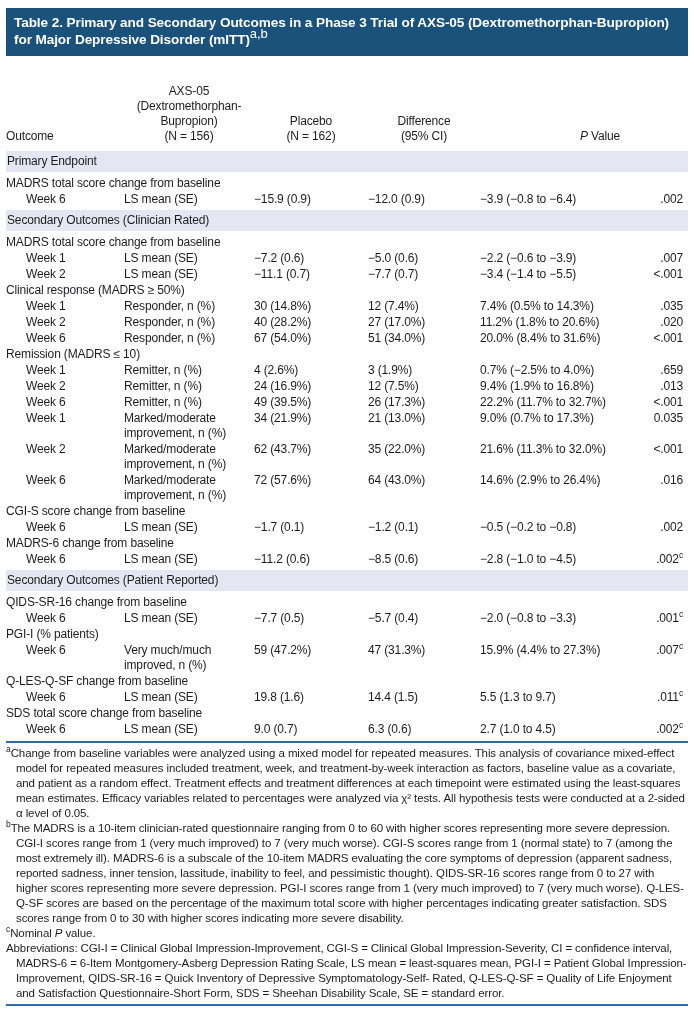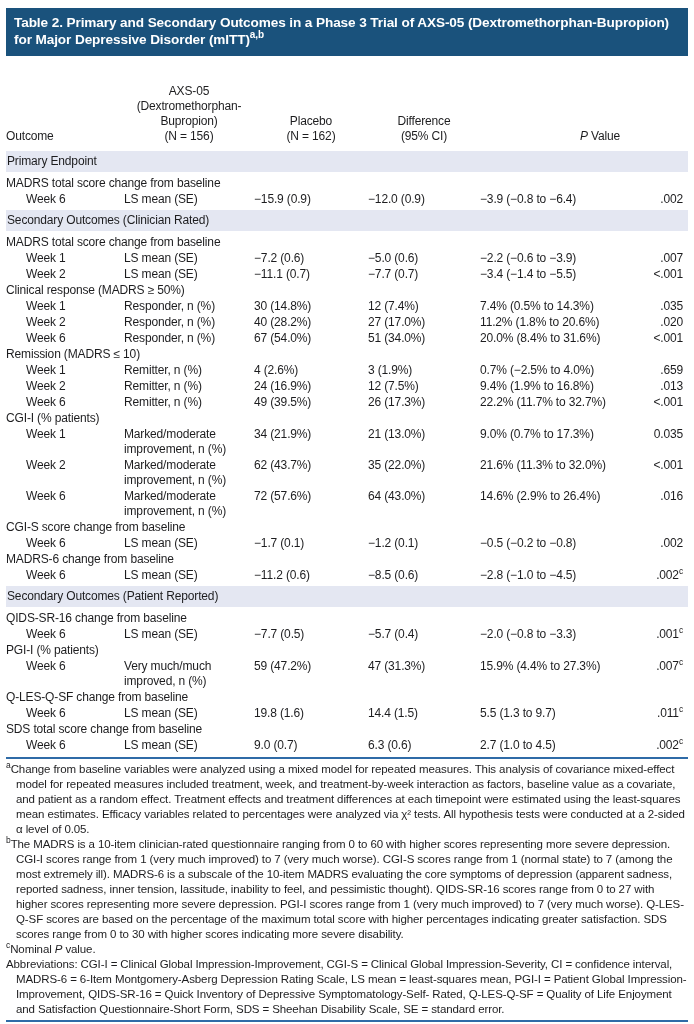--- a/index.html
+++ b/index.html
@@ -14,21 +14,21 @@
     width:694px;height:1024px;overflow:hidden;background:#ffffff;
     font-family:"Liberation Sans",sans-serif;color:var(--ink);
     -webkit-font-smoothing:antialiased;
   }
   .page{padding:8px 6px 0 6px;width:682px;}
   .title-bar{
     background:var(--title-bar);color:#ffffff;font-weight:bold;
     font-size:13.6px;line-height:16.5px;padding:7px 10px 8px 8px;
     letter-spacing:-0.1px;
   }
-  .title-bar sup{font-size:10px;line-height:0;vertical-align:super;font-weight:bold;}
+  .title-bar sup{font-size:13px;line-height:0;vertical-align:super;font-weight:normal;}
   table.outcomes{
     width:682px;border-collapse:collapse;table-layout:fixed;
     font-size:12px;line-height:15px;letter-spacing:-0.15px;color:var(--ink);
   }
   thead th{
     vertical-align:bottom;font-weight:normal;padding:28px 0 4px 0;
     white-space:nowrap;
   }
   thead{border-bottom:2px solid var(--rule-dark);}
   th.h-left{text-align:left;margin-left:31px;}
@@ -166,23 +166,20 @@
           <td class="c-p">.013</td>
         </tr>
         <tr>
           <td class="c-week">Week 6</td>
           <td class="c-measure">Remitter, n (%)</td>
           <td class="c-num">49 (39.5%)</td>
           <td class="c-num">26 (17.3%)</td>
           <td class="c-num">22.2% (11.7% to 32.7%)</td>
           <td class="c-p">&lt;.001</td>
         </tr>
-        <tr class="group">
-          <td colspan="6">CGI-I (% patients)</td>
-        </tr>
         <tr>
           <td class="c-week">Week 1</td>
           <td class="c-measure">Marked/moderate improvement, n (%)</td>
           <td class="c-num">34 (21.9%)</td>
           <td class="c-num">21 (13.0%)</td>
           <td class="c-num">9.0% (0.7% to 17.3%)</td>
           <td class="c-p">0.035</td>
         </tr>
         <tr>
           <td class="c-week">Week 2</td>

